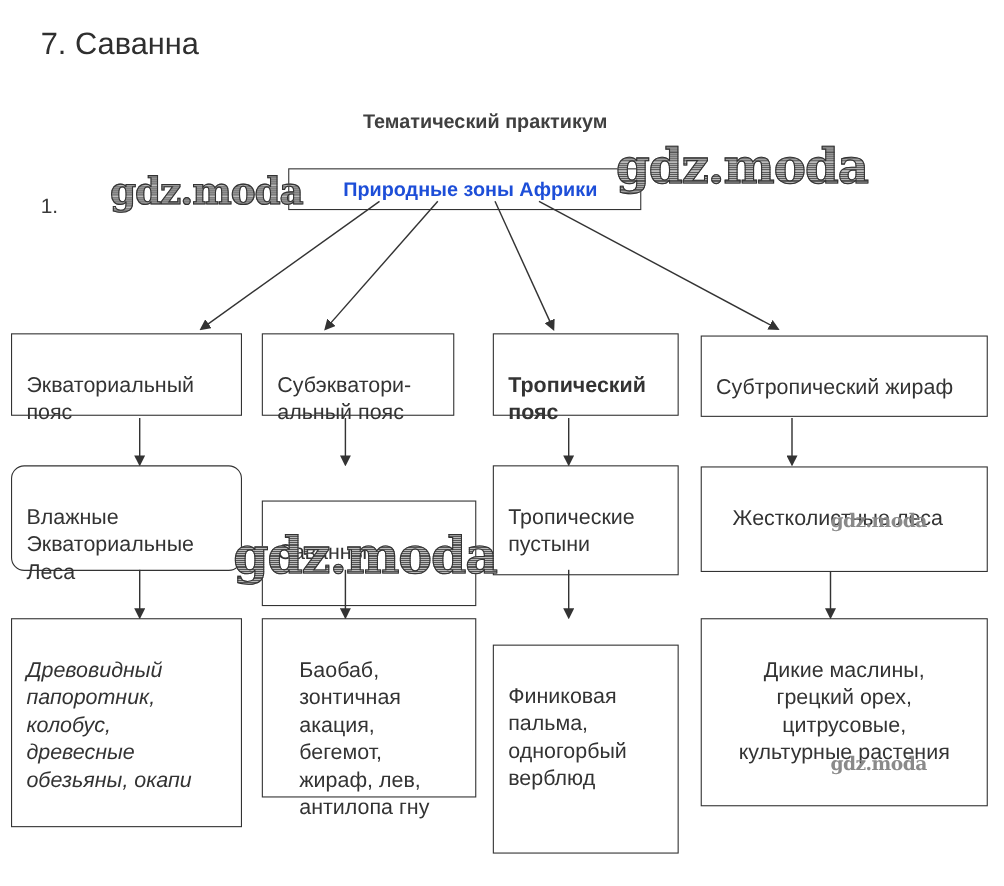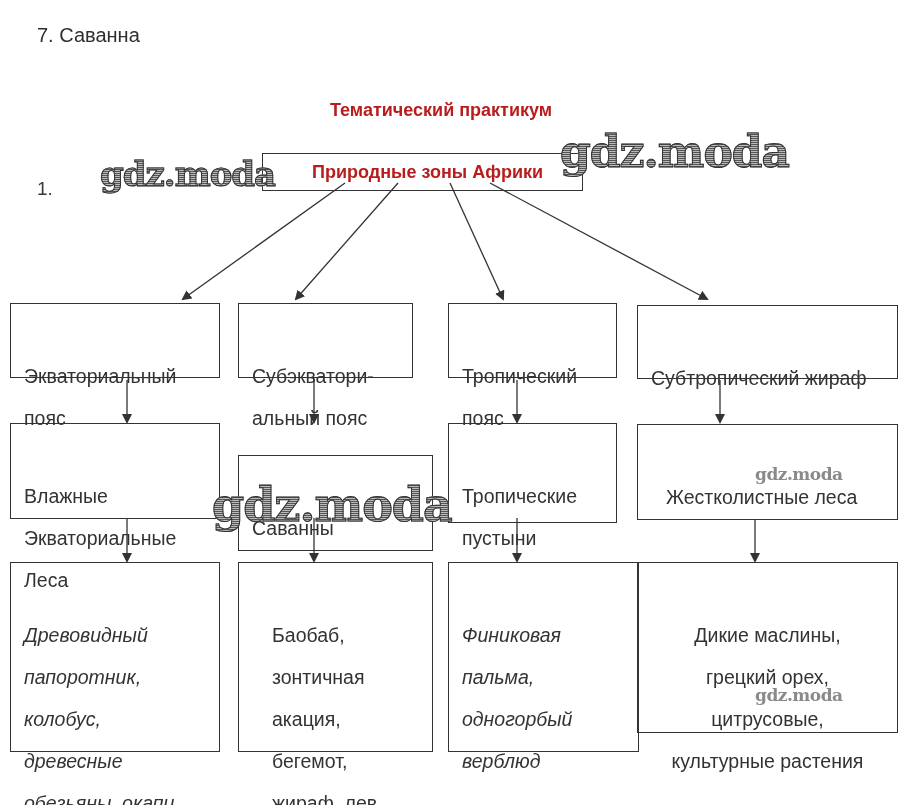--- a/index.html
+++ b/index.html
@@ -1,26 +1,26 @@
 <!DOCTYPE html>
 <html><head>
 <meta charset="utf-8">
 <style>
   html, body { margin:0; padding:0; background:#ffffff; }
   body { width:913px; height:805px; position:relative; overflow:hidden;
          font-family:"Liberation Sans", sans-serif; color:#333333; }
   .abs { position:absolute; }
-  .section-title { left:37px; top:24px; font-size:20px; color:#2f2f2f; }
-  .practicum { left:330px; top:100px; font-size:18px; font-weight:bold; color:#b91c1c; }
+  .section-title { left:37px; top:24px; font-size:28px; color:#2f2f2f; }
+  .practicum { left:330px; top:100px; font-size:18px; font-weight:bold; color:#404040; }
   .task-num { left:37px; top:178px; font-size:19px; color:#3a3a3a; }
   .root-box { left:262px; top:153px; width:321px; height:38px; border:1px solid #333;
-              box-sizing:border-box; font-size:18px; font-weight:bold; color:#b91c1c;
+              box-sizing:border-box; font-size:18px; font-weight:bold; color:#1d4ed8;
               display:flex; align-items:center; justify-content:center; padding-left:10px; }
   .box { position:absolute; border:1px solid #333; box-sizing:border-box; background:transparent;
-         font-size:19.5px; line-height:42px; color:#333; padding:9px 13px; white-space:pre-line; }
+         font-size:19.5px; line-height:25px; color:#333; padding:9px 13px; white-space:pre-line; }
   .box .t { white-space:pre-line; }
   .wm { position:absolute; font-family:"DejaVu Serif", serif; font-weight:bold;
         color:#8a8a8a; letter-spacing:-1px; z-index:5;
         -webkit-text-stroke:1px #333;
         background: repeating-linear-gradient(0deg,#555 0 1px,#bbb 1px 2px);
         -webkit-background-clip:text; background-clip:text; -webkit-text-fill-color:transparent; }
   .wm-small { position:absolute; font-family:"DejaVu Serif", serif; font-weight:bold; color:#8a8a8a;
               font-size:17px; letter-spacing:-0.5px; z-index:5; }
   svg.lines { position:absolute; left:0; top:0; z-index:2; }
 </style>
@@ -58,29 +58,29 @@
 </svg>
 
 <div class="box" style="left:10px;top:303px;width:210px;height:75px;">
   <span class="t">Экваториальный
 пояс</span>
 </div>
 <div class="box" style="left:238px;top:303px;width:175px;height:75px;">
   <span class="t">Субэкватори-
 альный пояс</span>
 </div>
-<div class="box" style="left:448px;top:303px;width:169px;height:75px;">
+<div class="box" style="left:448px;top:303px;width:169px;height:75px;font-weight:bold;">
   <span class="t">Тропический
 пояс</span>
 </div>
 <div class="box" style="left:637px;top:305px;width:261px;height:74px;">
   <span class="t">Субтропический жираф</span>
 </div>
 
-<div class="box" style="left:10px;top:423px;width:210px;height:96px;">
+<div class="box" style="left:10px;top:423px;width:210px;height:96px;border-radius:12px;">
   <span class="t">Влажные
 Экваториальные
 Леса</span>
 </div>
 <div class="box" style="left:238px;top:423px;width:195px;height:96px;margin-top:32px;">
   <span class="t">Саванны</span>
 </div>
 <div class="box" style="left:448px;top:423px;width:169px;height:100px;">
   <span class="t">Тропические
 пустыни</span>
@@ -89,29 +89,29 @@
   <span class="t">Жестколистные леса</span>
 </div>
 
 <div class="box" style="left:10px;top:562px;width:210px;height:190px;font-style:italic;">
   <span class="t">Древовидный
 папоротник,
 колобус,
 древесные
 обезьяны, окапи</span>
 </div>
-<div class="box" style="left:238px;top:562px;width:195px;height:190px;padding-left:33px;">
+<div class="box" style="left:238px;top:562px;width:195px;height:163px;padding-left:33px;">
   <span class="t">Баобаб,
 зонтичная
 акация,
 бегемот,
 жираф, лев,
 антилопа гну</span>
 </div>
-<div class="box" style="left:448px;top:562px;width:191px;height:190px;font-style:italic;">
+<div class="box" style="left:448px;top:586px;width:169px;height:190px;">
   <span class="t">Финиковая
 пальма,
 одногорбый
 верблюд</span>
 </div>
 <div class="box" style="left:637px;top:562px;width:261px;height:171px;text-align:center;">
   <span class="t">Дикие маслины,
 грецкий орех,
 цитрусовые,
 культурные растения</span>

